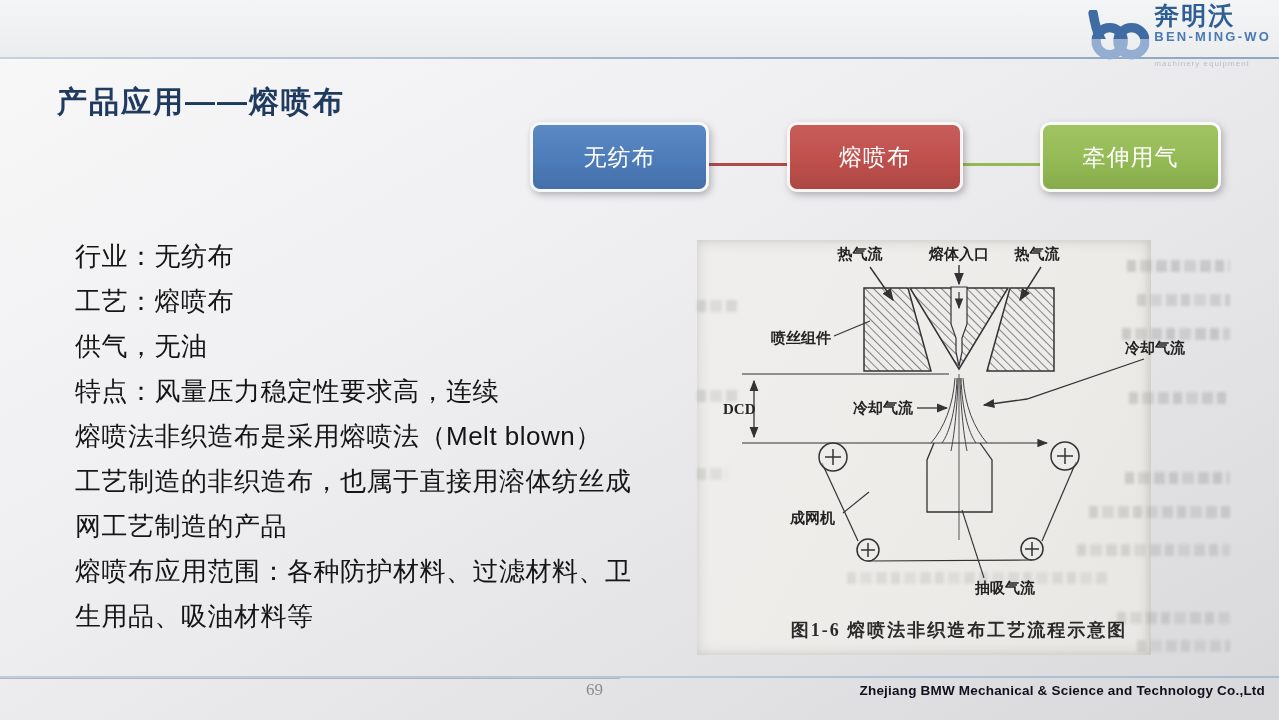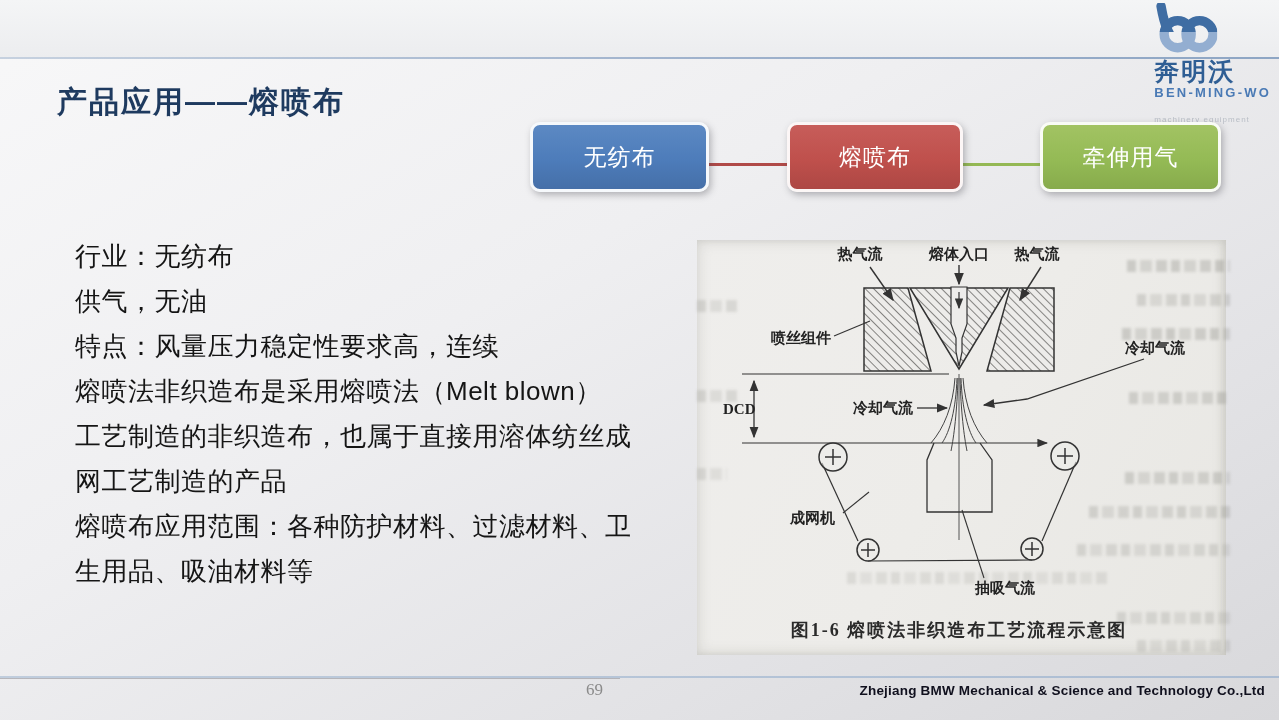--- a/index.html
+++ b/index.html
@@ -8,21 +8,21 @@
     position:relative; width:1279px; height:720px; overflow:hidden;
     background:linear-gradient(150deg,#f8f8f9 0%,#efeff1 40%,#e2e2e5 75%,#d8d8db 100%);
     font-family:"Liberation Sans", sans-serif;
   }
 
   
   .header-band { position:absolute; top:0; left:0; right:0; height:57px;
     background:linear-gradient(180deg,#f4f5f6,#ecedef); }
   .header-line { position:absolute; top:57px; left:0; right:0; height:2px;
     background:linear-gradient(90deg,#c6d1df,#9fb2cc 55%,#8ea6c4); }
-  .logo { position:absolute; top:3px; right:8px; display:flex; align-items:flex-start; gap:4px;flex-direction:column; }
+  .logo { position:absolute; top:3px; right:8px; display:flex; align-items:center; gap:4px; }
   .logo-text { display:flex; flex-direction:column; line-height:1; }
   .logo-cn { font-size:25px; font-weight:bold; color:#2f5e94; letter-spacing:2px; }
   .logo-en { font-size:13px; font-weight:bold; color:#4a7ab5; letter-spacing:2.2px; margin-top:2px; }
   .logo-tag { font-size:8px; color:#b9bec6; letter-spacing:1px; margin-top:17px; }
 
   
   .page-title { position:absolute; left:57px; top:82px; font-size:30px; font-weight:bold;
     color:#1e3a5f; letter-spacing:2px; }
 
   
@@ -40,21 +40,21 @@
   .connector { position:absolute; top:163px; height:3px; }
   .connector.c1 { left:709px; width:78px; background:#b04a48; }
   .connector.c2 { left:963px; width:77px; background:#94b854; }
 
   
   .body-text { position:absolute; left:75px; top:234px; width:610px; }
   .body-line { font-size:26px; color:#151515; height:45px; line-height:45px;
     letter-spacing:0.5px; white-space:nowrap; }
 
   
-  .diagram { position:absolute; left:697px; top:240px; width:529px; height:415px;
+  .diagram { position:absolute; left:697px; top:240px; width:454px; height:415px;
     background:linear-gradient(120deg,#efeeec 0%,#edecE9 50%,#e8e7e3 100%);
     box-shadow:inset 0 0 14px rgba(120,120,110,.25), inset -3px 0 6px rgba(120,120,110,.12);
   }
   .diagram svg { position:absolute; inset:0; }
   .bleed { position:absolute; height:12px; filter:blur(1.4px); opacity:.55;
     background:repeating-linear-gradient(90deg, rgba(125,125,118,.55) 0 9px, transparent 9px 13px,
       rgba(125,125,118,.4) 13px 25px, transparent 25px 29px, rgba(125,125,118,.5) 29px 40px, transparent 40px 44px);
   }
   .diag-label { font-family:"Liberation Serif","DejaVu Serif",serif; fill:#222; font-size:15px; }
   .diag-label.bold { font-weight:bold; }
@@ -115,20 +115,21 @@
   </div>
   <div class="flow-box b2">
     <span>熔喷布</span>
   </div>
   <div class="flow-box b3">
     <span>牵伸用气</span>
   </div>
 
   <div class="body-text">
     <div class="body-line">行业：无纺布</div>
+    <div class="body-line">工艺：熔喷布</div>
     <div class="body-line">供气，无油</div>
     <div class="body-line">特点：风量压力稳定性要求高，连续</div>
     <div class="body-line">熔喷法非织造布是采用熔喷法（Melt blown）</div>
     <div class="body-line">工艺制造的非织造布，也属于直接用溶体纺丝成</div>
     <div class="body-line">网工艺制造的产品</div>
     <div class="body-line">熔喷布应用范围：各种防护材料、过滤材料、卫</div>
     <div class="body-line">生用品、吸油材料等</div>
   </div>
 
   <div class="diagram">

